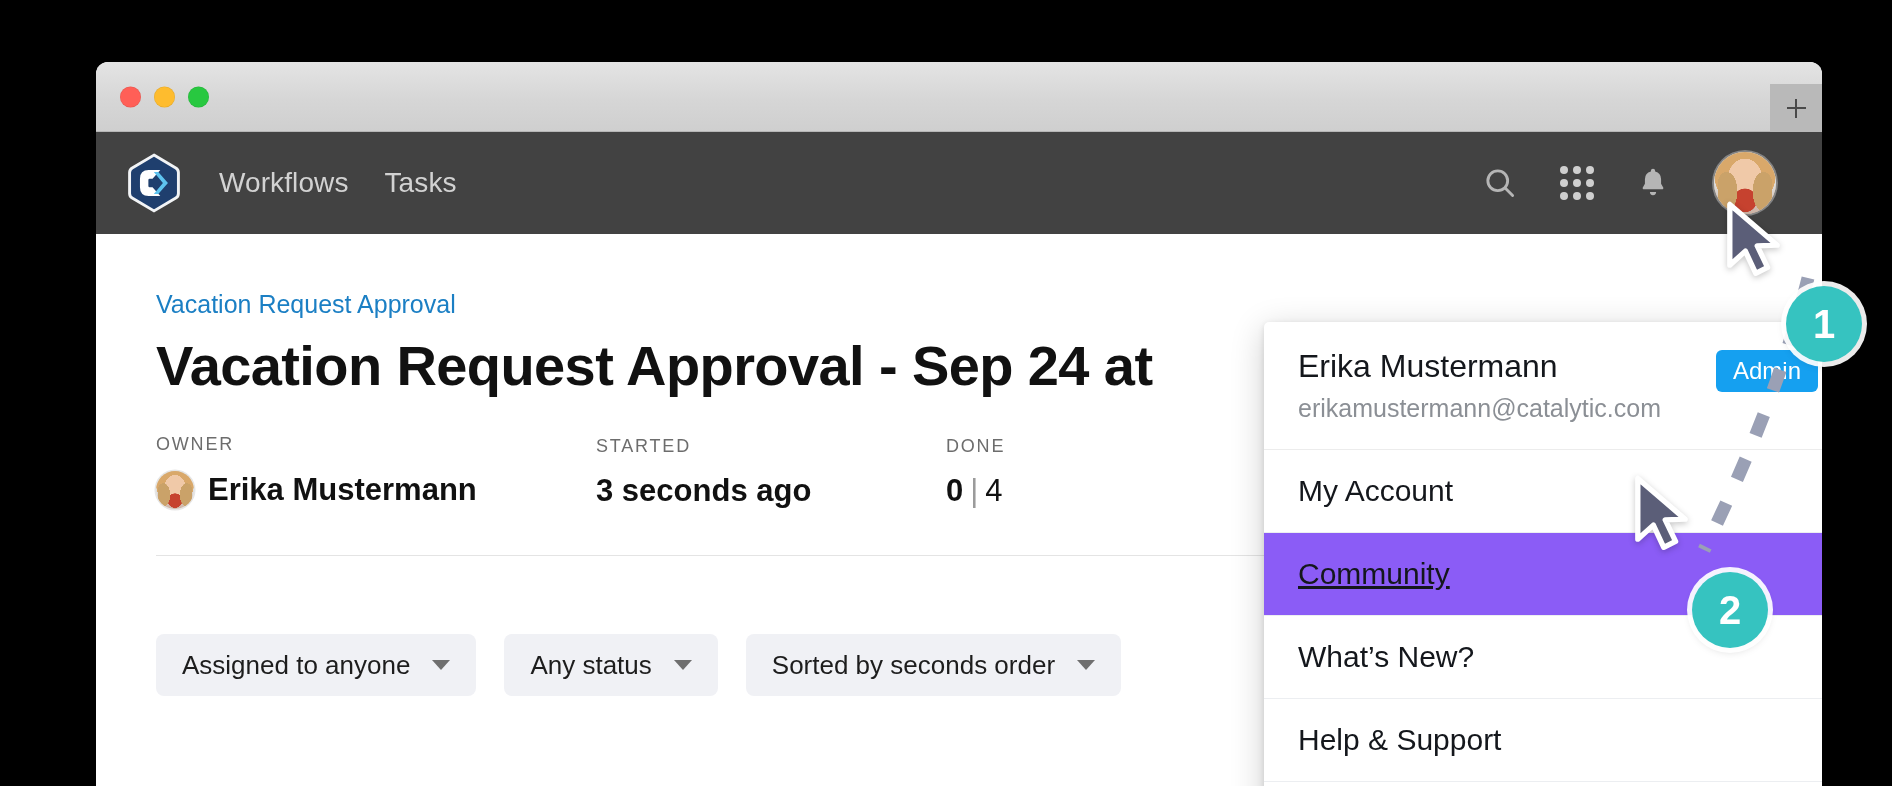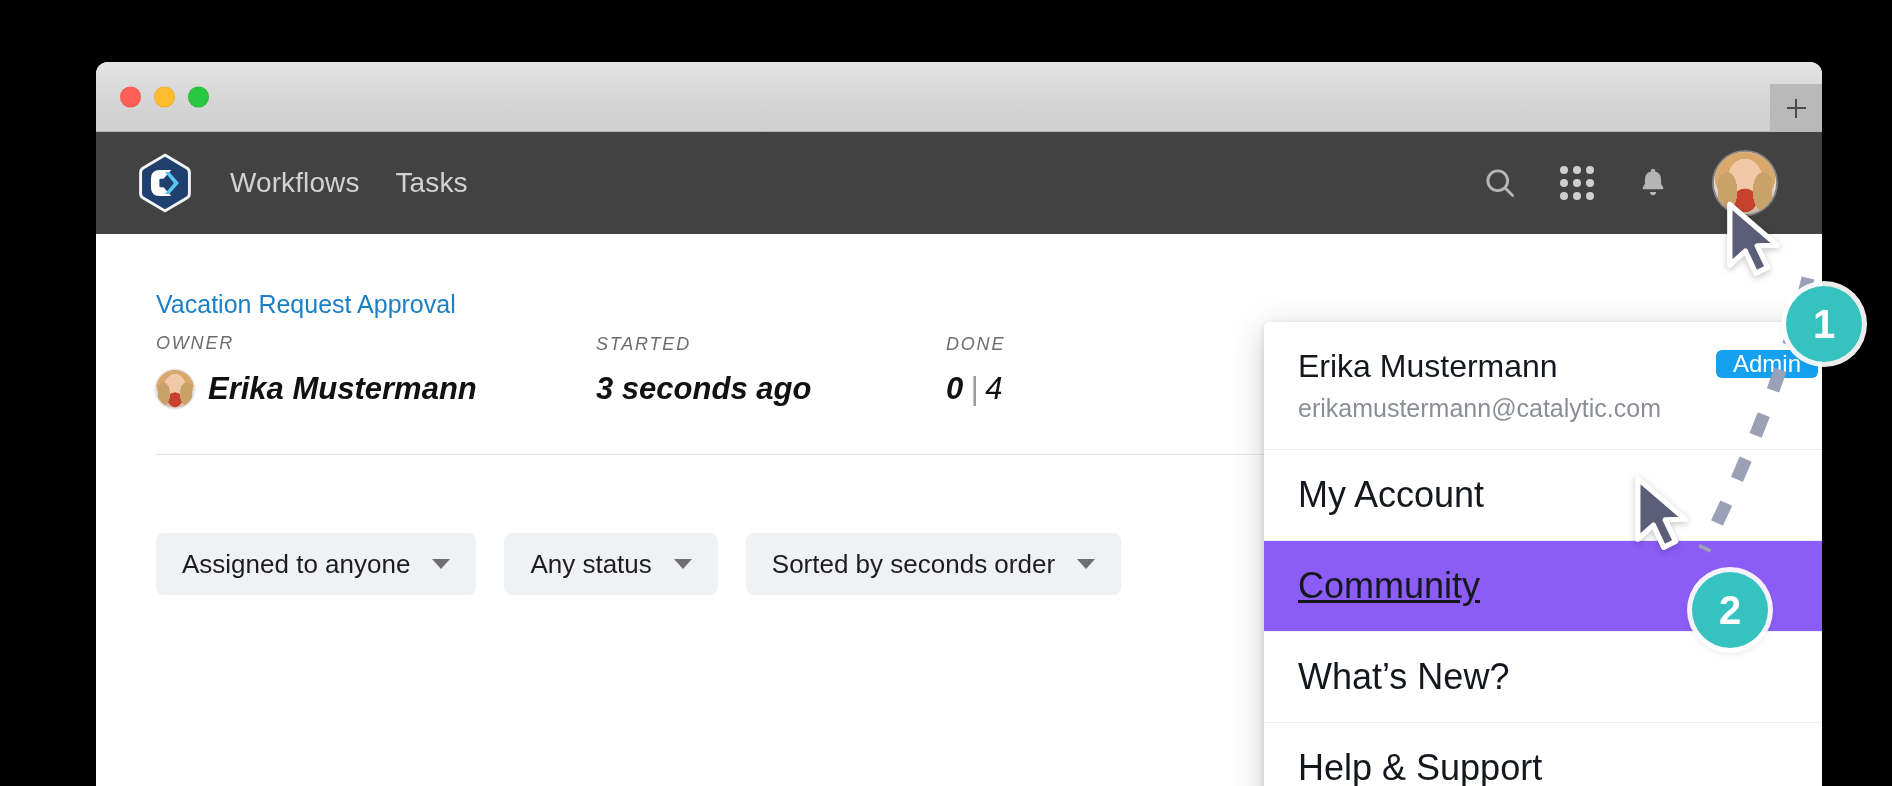--- a/index.html
+++ b/index.html
@@ -78,21 +78,21 @@
   .newtab .plus::before { left: 0; top: 8.5px; width: 19px; height: 2px; }
   .newtab .plus::after  { top: 0; left: 8.5px; height: 19px; width: 2px; }
 
   
   .appnav {
     position: relative;
     height: 102px;
     background: #424242;
     display: flex;
     align-items: center;
-    padding: 0 0 0 38px;
+    padding: 0 0 0 27px;
   }
   .logo { width: 62px; height: 62px; flex: none; }
   .navlinks { display: flex; align-items: center; gap: 36px; margin-left: 34px; }
   .navlink {
     color: #d2d2d2;
     font-size: 28px;
     letter-spacing: .1px;
     cursor: pointer;
     white-space: nowrap;
   }
@@ -157,21 +157,21 @@
   .page-title {
     font-family: "Liberation Sans Narrow", "Liberation Sans", sans-serif;
     font-size: 56px;
     font-weight: bold;
     letter-spacing: -0.6px;
     color: #111;
     white-space: nowrap;
     margin-bottom: 36px;
   }
 
-  .meta-row { display: flex; align-items: center; font-style: italic; }
+  .meta-row { display: flex; align-items: flex-end; }
   .meta-col { display: flex; flex-direction: column; }
   .meta-col.owner   { width: 440px; }
   .meta-col.started { width: 350px; }
   .meta-label {
     font-size: 18px;
     letter-spacing: 1.8px;
     color: #6d6d6d;
     text-transform: uppercase;
     margin-bottom: 16px;
   }
@@ -247,25 +247,25 @@
     padding-right: 130px;
   }
   .dd-email { font-size: 25px; color: #8b8f95; }
   .dd-badge {
     position: absolute;
     right: 34px;
     top: 28px;
     background: #15a0f0;
     color: #ffffff;
     font-size: 24px;
-    padding: 0 17px;
+    padding: 7px 17px;
     border-radius: 6px;
   }
   .dd-item {
-    font-size: 36px;
+    font-size: 30px;
     color: #14171c;
     padding: 24px 34px;
     border-bottom: 1px solid #eceef1;
     cursor: pointer;
     white-space: nowrap;
   }
   .dd-item.active { background: #8b5cf6; text-decoration: underline; }
   .dd-item:last-child { border-bottom: none; }
 
   
@@ -352,20 +352,21 @@
         <span class="avatar-nav">
           <span class="face"></span>
         </span>
       </div>
     </div>
 
     <div class="page">
 
       <span class="breadcrumb">Vacation Request Approval</span>
 
+      <div class="page-title">Vacation Request Approval - Sep 24 at</div>
 
       <div class="meta-row">
 
         <div class="meta-col owner">
           <span class="meta-label">OWNER</span>
           <span class="meta-value">
             <span class="avatar-sm">
               <span class="face"></span>
             </span>
             <span>Erika Mustermann</span>

